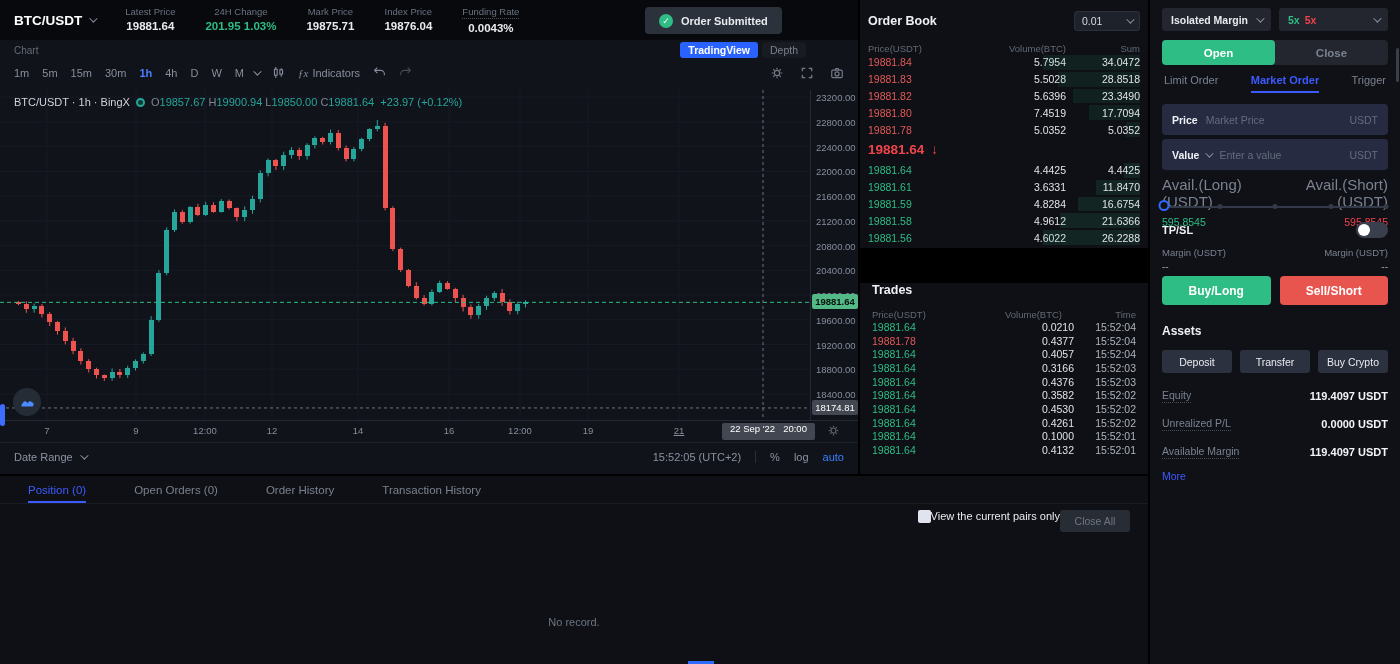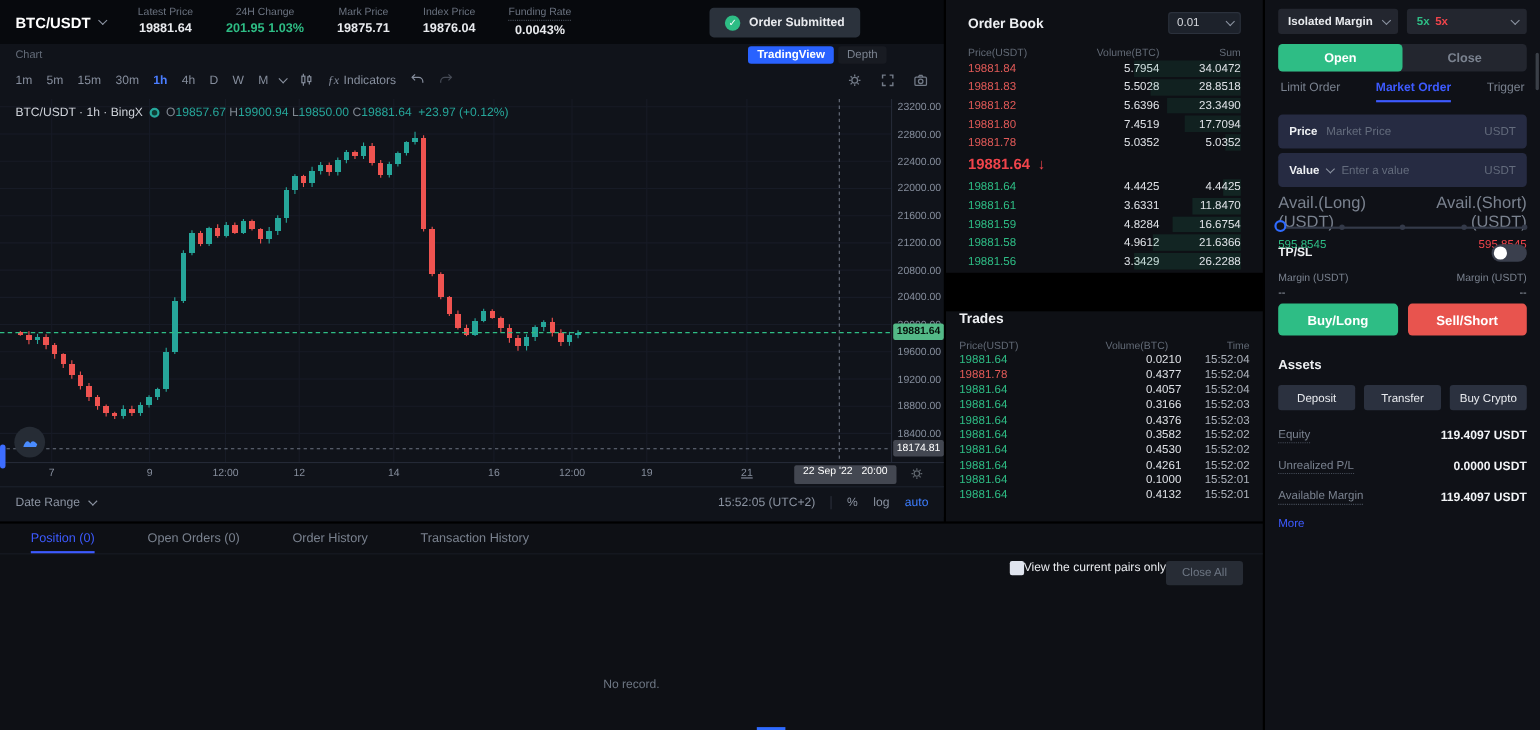--- a/index.html
+++ b/index.html
@@ -49,21 +49,21 @@
   #xaxis-gear svg{width:13px;height:13px}
   #chart-footer{position:absolute;left:0;top:402px;width:858px;height:28px;border-top:1px solid #1c212c;display:flex;align-items:center;justify-content:space-between;padding:0 14px;background:#10131a}
   #date-range{display:flex;align-items:center;gap:7px;color:#8b93a1;font-size:11px;cursor:pointer}
   #footer-right{display:flex;align-items:center;gap:14px;font-size:11px;color:#8b93a1}
   #footer-right .sep{width:1px;height:12px;background:#2a2f3a}
   #footer-right .auto{color:#3d7eff}
   #logo-btn{position:absolute;left:13px;top:348px;width:28px;height:28px;border-radius:50%;background:#262c35;display:flex;align-items:center;justify-content:center;z-index:5}
   #logo-btn svg{width:17px;height:17px}
   #left-scroll{position:absolute;left:0;top:364px;width:5px;height:22px;background:#3d6dff;border-radius:3px;z-index:6}
   
-  #ob-panel{left:860px;top:0;width:288px;height:248px;background:#0e1015;padding:0 20px;overflow:hidden}
+  #ob-panel{left:860px;top:0;width:288px;height:248px;background:#0e1015;padding:0 8px;overflow:hidden}
   .pane-title{font-size:12.5px;font-weight:bold;color:#eef0f3}
   #ob-head{display:flex;justify-content:space-between;align-items:center;padding-top:11px}
   #ob-tick{width:66px;height:20px;background:#1d222b;border:1px solid #2b313c;border-radius:3px;display:flex;align-items:center;justify-content:space-between;padding:0 7px;color:#d8dbe0;font-size:10.5px;cursor:pointer}
   .cols{display:flex;font-size:9.5px;color:#626a76;margin-top:12px}
   .cols span:nth-child(1){flex:0 0 80px}
   .cols span:nth-child(2){flex:1;text-align:right}
   .cols span:nth-child(3){flex:0 0 74px;text-align:right}
   .ob-row{display:flex;align-items:center;height:16.8px;font-size:10.5px;position:relative}
   .ob-row .p{flex:0 0 80px}
   .ob-row .v{flex:1;text-align:right;color:#dfe2e7}
@@ -550,21 +550,21 @@
         </div>
         <div class="ob-row bid">
           <div class="bar" style="width: 80.1356px;"></div>
           <span class="p">19881.58</span>
           <span class="v">4.9612</span>
           <span class="s">21.6366</span>
         </div>
         <div class="ob-row bid">
           <div class="bar" style="width: 97.1437px;"></div>
           <span class="p">19881.56</span>
-          <span class="v">3.3429</span>
+          <span class="v">4.6022</span>
           <span class="s">26.2288</span>
         </div>
       </div>
   </div>
 
   <div class="panel" id="trades-panel">
     <span class="pane-title">Trades</span>
     <div class="cols" id="tr-cols">
         <span>Price(USDT)</span>
         <span>Volume(BTC)</span>

